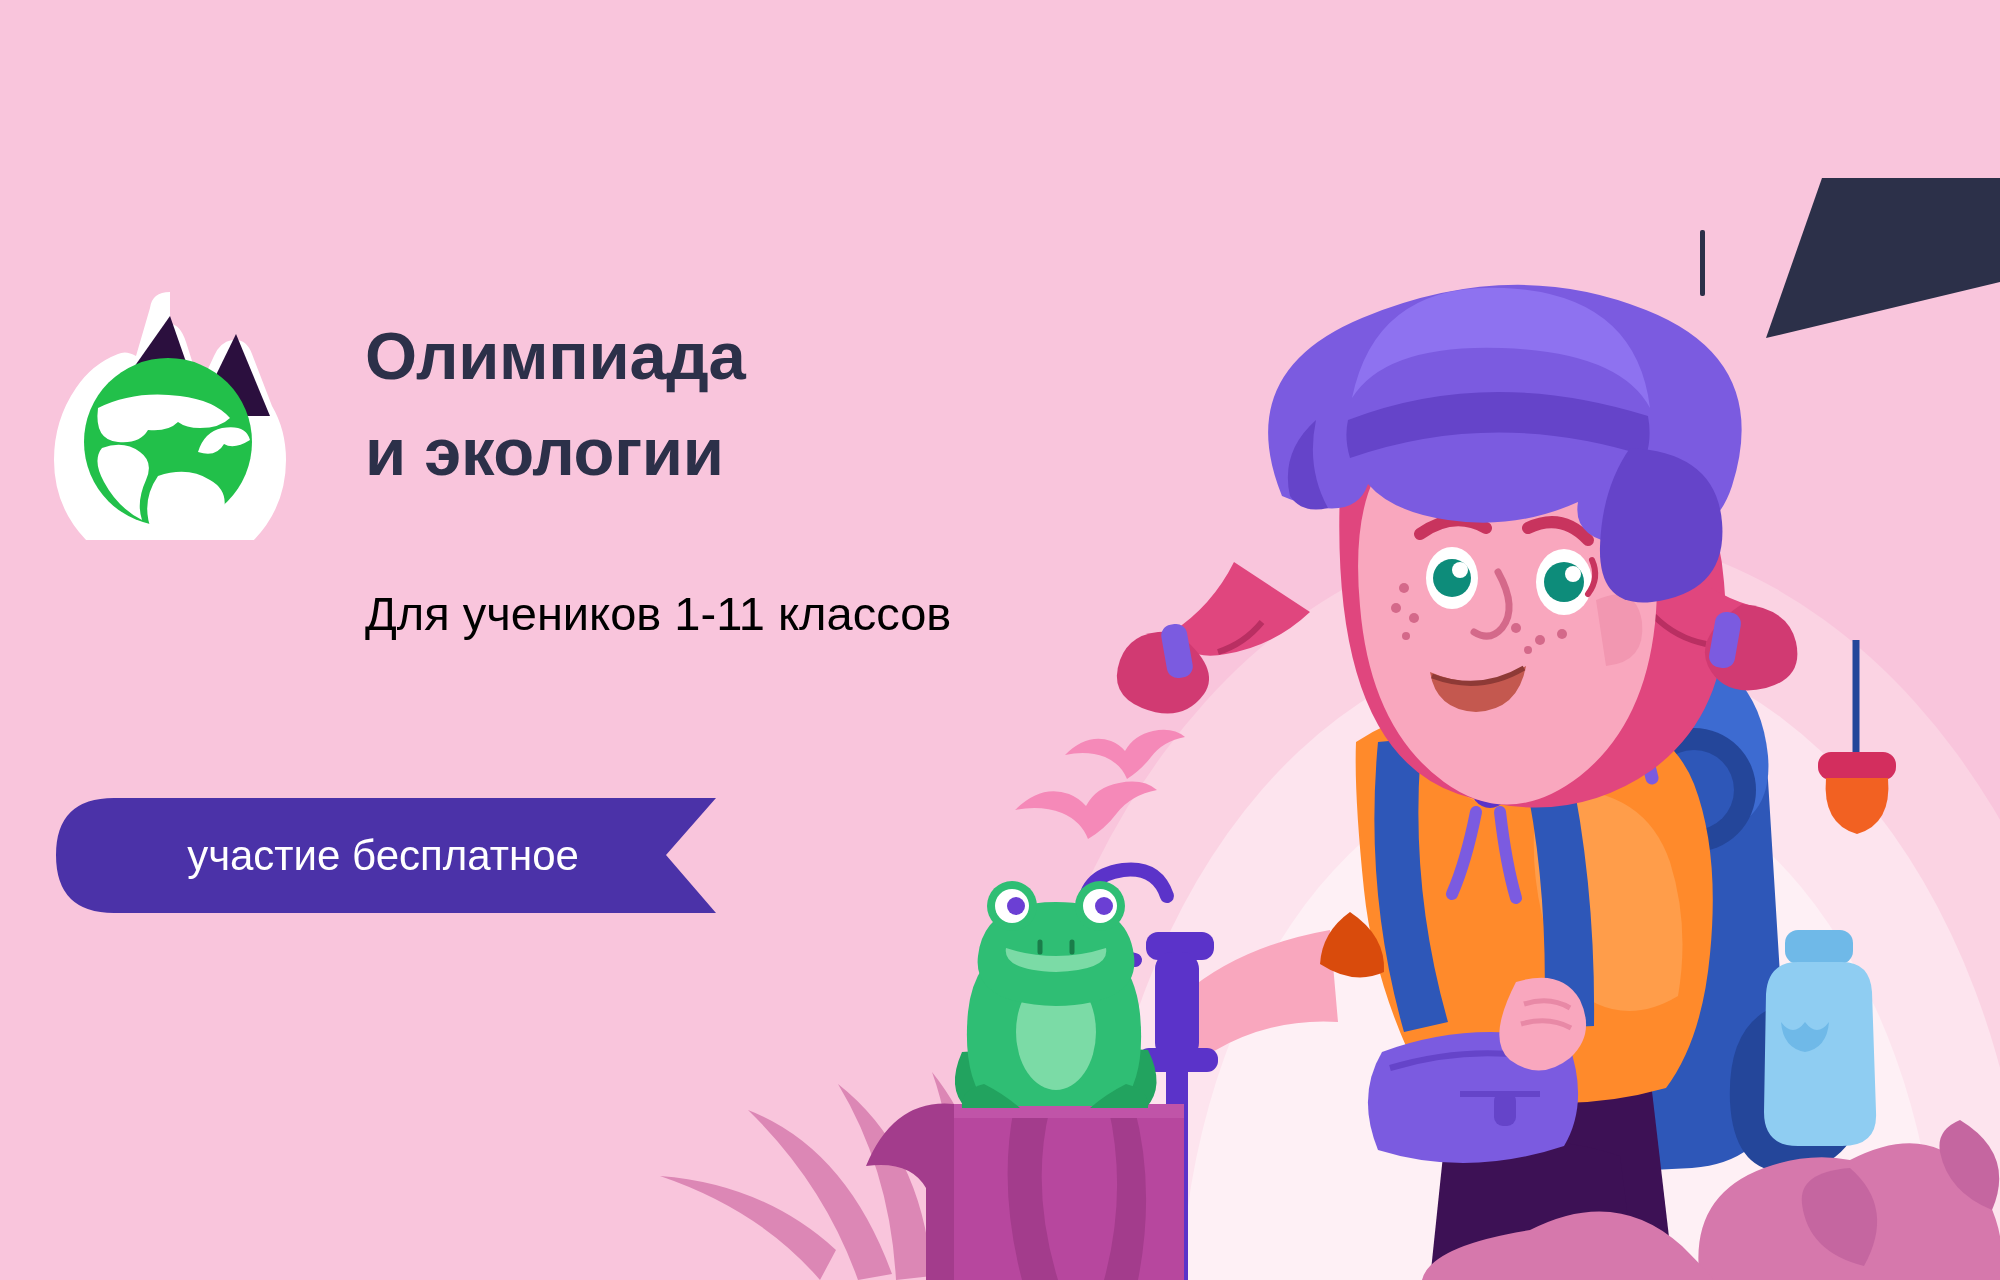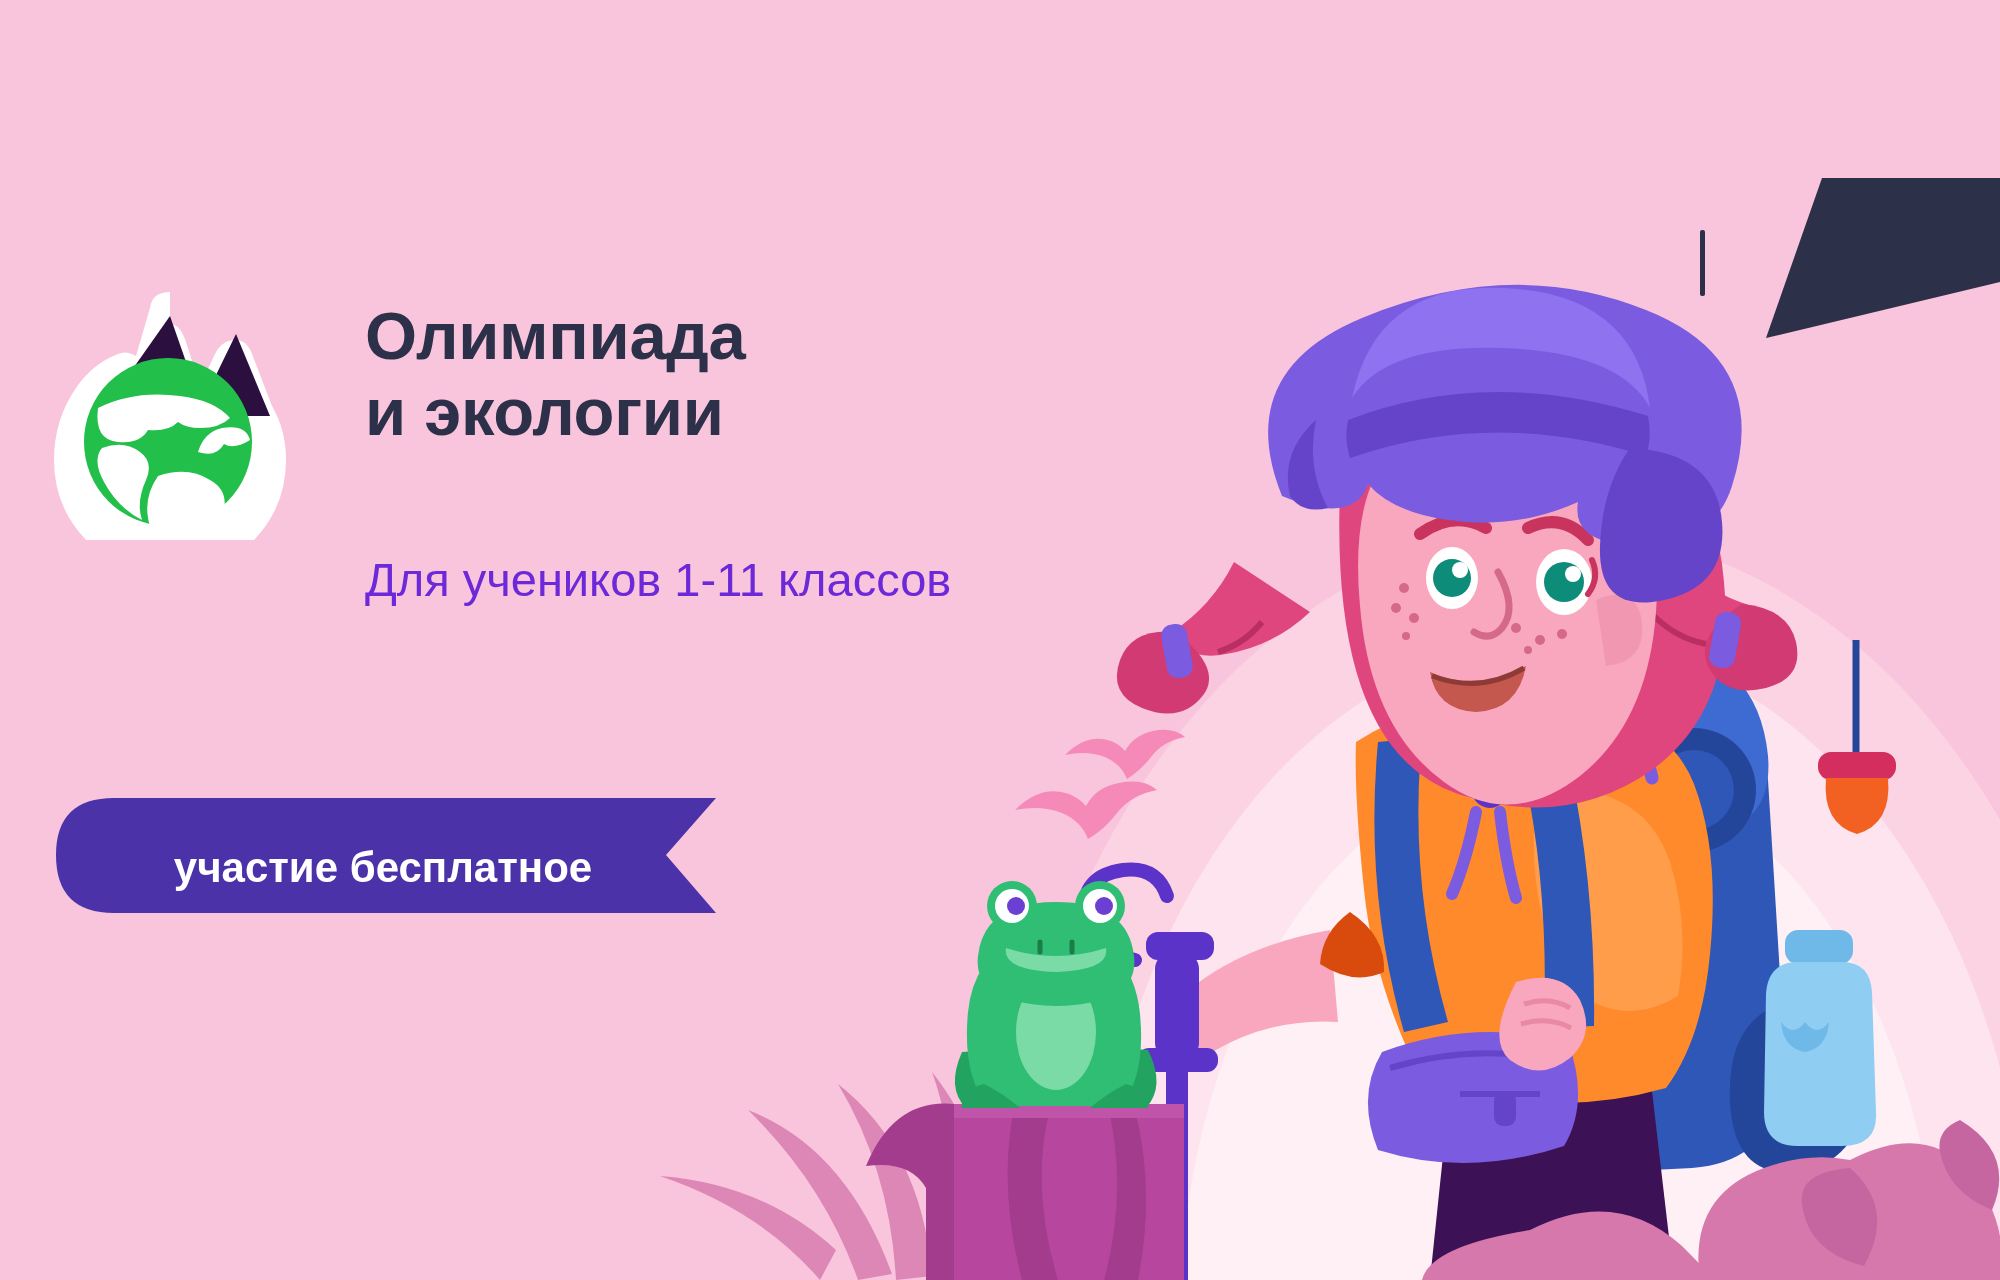--- a/index.html
+++ b/index.html
@@ -12,38 +12,38 @@
   .banner{position:absolute;inset:0;width:2000px;height:1280px;overflow:hidden;background:#F9C5DC;}
   .layer{position:absolute;inset:0;width:2000px;height:1280px;}
   svg.layer{display:block;}
 
   
   .headline{
     position:absolute;left:365px;top:298px;width:1000px;
     font-size:67px;line-height:1.13;font-weight:bold;color:#2C3049;
     letter-spacing:-0.3px;
   }
-  .headline .hl-line{display:block;white-space:nowrap;}
+  .headline .hl-line{display:block;white-space:nowrap;margin-top:20px;}
   .sub-grades{
-    position:absolute;left:365px;top:552px;
-    font-size:47px;font-weight:400;color:#6d28d9;white-space:nowrap;
+    position:absolute;left:365px;top:586px;
+    font-size:47px;font-weight:400;color:#000000;white-space:nowrap;
   }
   .sub-dates{
     position:absolute;left:365px;top:653px;
     font-size:47px;font-weight:bold;color:#2C3049;white-space:nowrap;
   }
 
   
   .ribbon{
     position:absolute;left:56px;top:798px;width:710px;height:115px;
   }
   .ribbon-label{
-    position:absolute;left:0;top:12px;width:640px;height:115px;
+    position:absolute;left:0;top:0;width:640px;height:115px;
     display:flex;align-items:center;justify-content:center;
-    color:#FFFFFF;font-size:42px;font-weight:bold;
+    color:#FFFFFF;font-size:42px;font-weight:normal;
     padding-left:14px;box-sizing:border-box;
     z-index:2;white-space:nowrap;
   }
 
   
   .logo{
     position:absolute;left:1339px;top:232px;
     font-size:56px;font-weight:bold;color:#2C3049;
     letter-spacing:1.5px;white-space:nowrap;line-height:1;
   }

